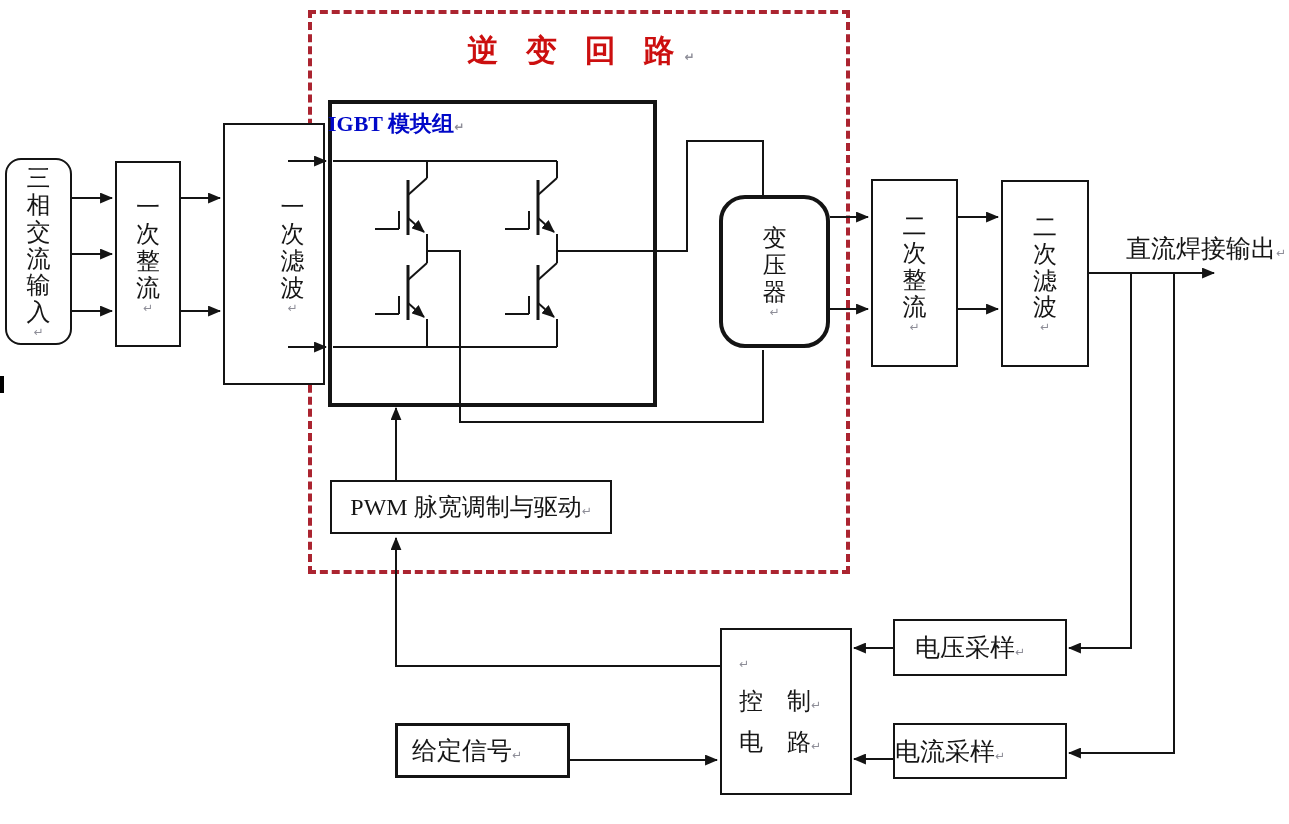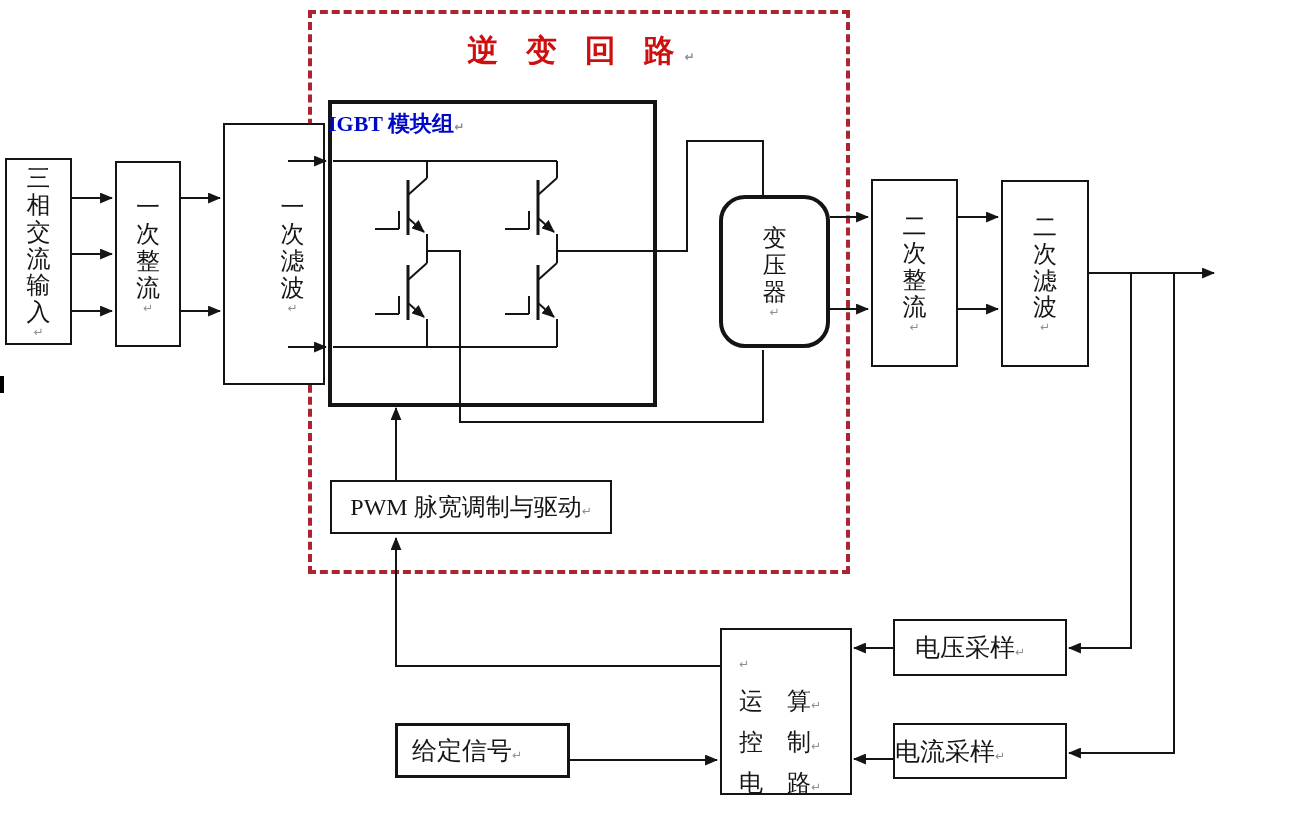--- a/index.html
+++ b/index.html
@@ -46,21 +46,21 @@
 </style>
 </head>
 <body>
 
 <div id="stage">
 
   <div id="dashed-region"></div>
 
   <div id="inverter-title"><span>逆 变 回 路</span><span class="mark">↵</span></div>
 
-  <div class="box" style="left:5px;top:158px;width:63px;height:183px;">
+  <div class="box" style="left:5px;top:158px;width:63px;height:183px;border-radius:16px;">
     <div class="vlabel"><span>三相交流输入</span><span class="mark">↵</span></div>
   </div>
 
   <div class="box" style="left:115px;top:161px;width:62px;height:182px;">
     <div class="vlabel"><span>一次整流</span><span class="mark">↵</span></div>
   </div>
 
   <div class="box" style="left:223px;top:123px;width:61px;height:258px;padding-left:37px;">
     <div class="vlabel"><span>一次滤波</span><span class="mark">↵</span></div>
   </div>
@@ -73,29 +73,29 @@
   </div>
 
   <div class="box" style="left:871px;top:179px;width:83px;height:184px;">
     <div class="vlabel"><span>二次整流</span><span class="mark">↵</span></div>
   </div>
 
   <div class="box" style="left:1001px;top:180px;width:84px;height:183px;">
     <div class="vlabel"><span>二次滤波</span><span class="mark">↵</span></div>
   </div>
 
+  <div id="dc-output-label"><span>直流焊接输出</span><span class="mark">↵</span></div>
 
   <div class="box" style="left:330px;top:480px;width:278px;height:50px;">
     <div class="hlabel pwm-text"><span>PWM 脉宽调制与驱动</span><span class="mark">↵</span></div>
   </div>
 
   <div class="box" style="left:720px;top:628px;width:128px;height:163px;align-items:flex-start;justify-content:flex-start;">
     <div class="ctrl-text">
       <div><span class="mark">↵</span></div>
-      <div><span>运　算</span><span class="mark">↵</span></div>
       <div><span>控　制</span><span class="mark">↵</span></div>
       <div><span>电　路</span><span class="mark">↵</span></div>
     </div>
   </div>
 
   <div class="box pad-left" style="left:893px;top:619px;width:170px;height:53px;">
     <div class="hlabel" style="padding-left:20px;font-size:25px;"><span>电压采样</span><span class="mark">↵</span></div>
   </div>
 
   <div class="box pad-left" style="left:395px;top:723px;width:169px;height:49px;border-width:3px;">

